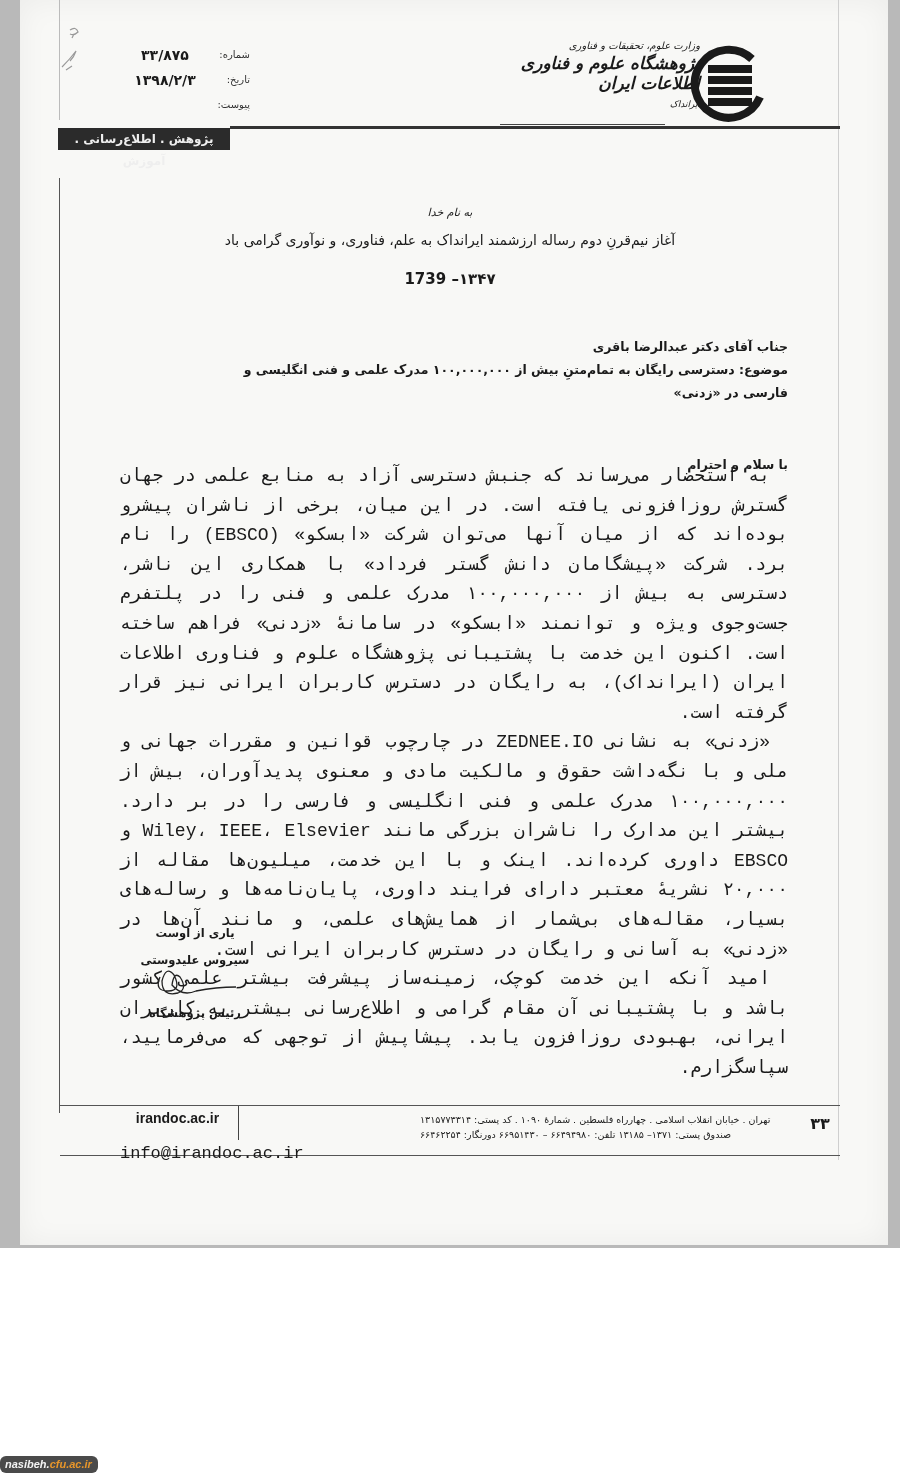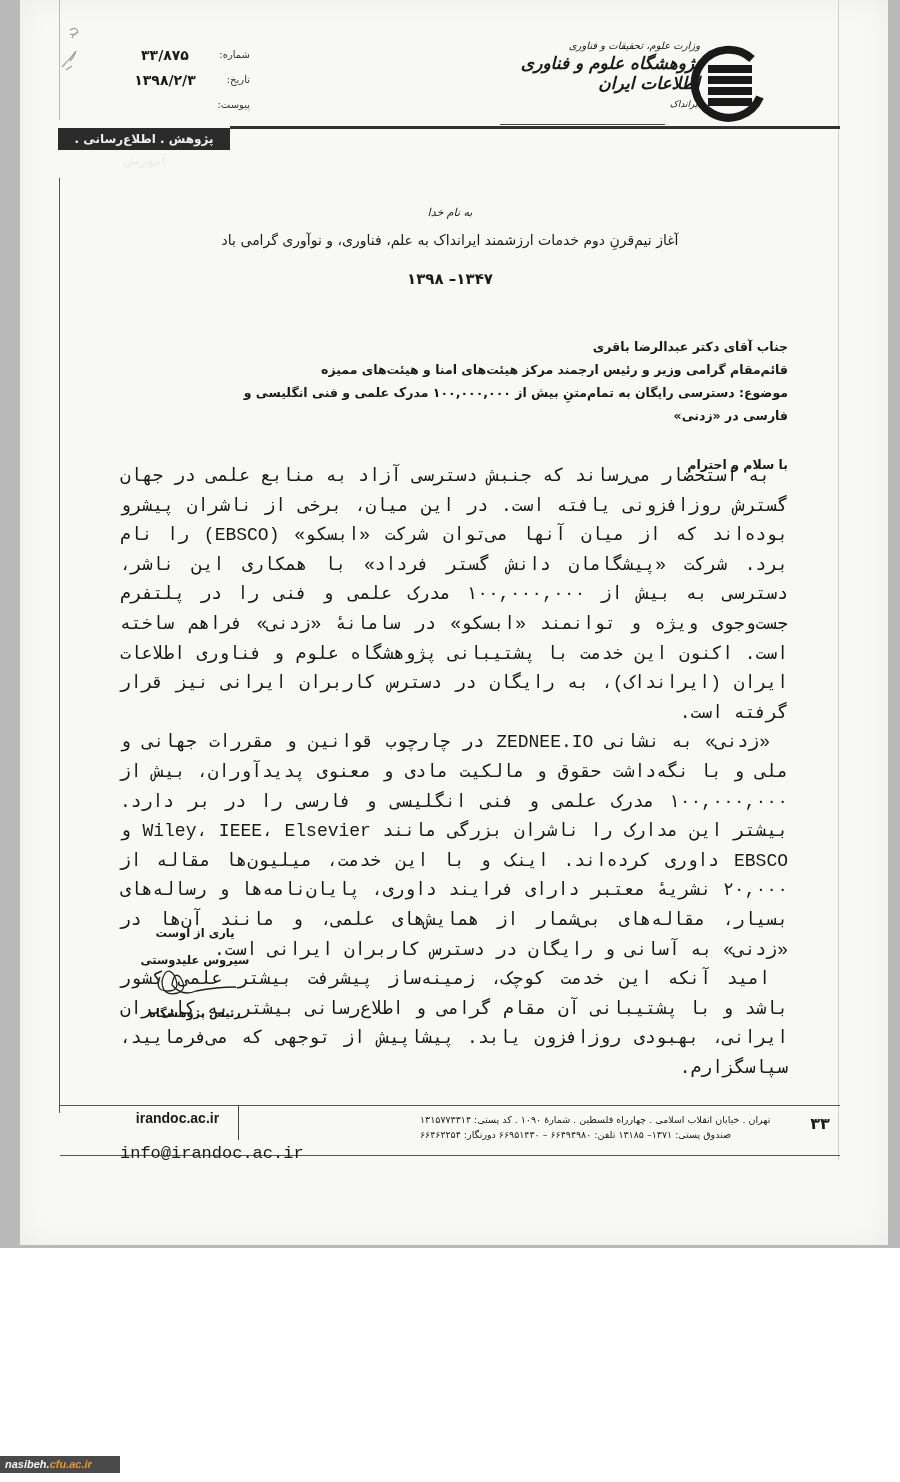--- a/index.html
+++ b/index.html
@@ -43,21 +43,21 @@
   .footer-bottom { position:absolute; left:60px; top:1155px; width:780px; height:1px; background:#555; }
   .footer-divider { position:absolute; left:238px; top:1106px; width:1px; height:34px; background:#444; }
   .footer-web { position:absolute; left:120px; top:1110px; width:115px; text-align:center; }
   .footer-web .site { font-size:14px; font-weight:bold; font-family:"Liberation Sans", sans-serif; }
   .footer-web .mail { font-size:17px; font-family:Liberation Mono, monospace; margin-top:18px; }
   .footer-addr { position:absolute; left:420px; top:1112px; width:360px; direction:rtl; text-align:left; font-size:9.5px; line-height:15px; }
   .page-num { position:absolute; left:800px; top:1114px; width:40px; text-align:center; font-size:16px; font-weight:bold; }
 
   .marginalia { position:absolute; left:52px; top:22px; width:40px; height:60px; }
 
-  .watermark { position:absolute; left:0; top:1456px; width:120px; height:17px; background:#4a4a4a; font-size:11px; font-weight:bold; font-style:italic; line-height:17px; padding-left:5px; box-sizing:border-box; font-family:"Liberation Sans", sans-serif; }
+  .watermark { position:absolute; left:0; top:1456px; width:98px; height:17px; background:#4a4a4a; font-size:11px; font-weight:bold; font-style:italic; line-height:17px; padding-left:5px; box-sizing:border-box; font-family:"Liberation Sans", sans-serif;border-radius:6px; }
   .wm-a { color:#f4f4f4; }
   .wm-b { color:#e8962a; }
 </style>
 </head>
 <body>
 
 <div class="scan-frame"></div>
 <div class="page"></div>
 <div class="left-rule-top"></div>
 <div class="left-rule"></div>
@@ -95,26 +95,25 @@
 
 <svg class="logo" viewBox="0 0 80 80">
   <path d="M62 14 A34 34 0 1 0 70 52" stroke="#1a1a1a" stroke-width="8" fill="none"></path>
   <rect x="18" y="20" width="44" height="8" fill="#1a1a1a"></rect>
   <rect x="18" y="31" width="44" height="8" fill="#1a1a1a"></rect>
   <rect x="18" y="42" width="44" height="8" fill="#1a1a1a"></rect>
   <rect x="18" y="53" width="44" height="8" fill="#1a1a1a"></rect>
 </svg>
 
 <div class="salutation-top">به نام خدا</div>
-<div class="headline">آغاز نیم‌قرنِ دوم خدمات ارزشمند ایرانداک به علم، فناوری، و نوآوری گرامی باد</div>
-<div class="years">۱۳۴۷– ۱۳۹۸</div>
+<div class="headline">آغاز نیم‌قرنِ دوم رساله ارزشمند ایرانداک به علم، فناوری، و نوآوری گرامی باد</div>
+<div class="years">۱۳۴۷– 1739</div>
 
 <div class="recipient">
   <div>جناب آقای دکتر عبدالرضا باقری</div>
-  <div>قائم‌مقام گرامی وزیر و رئیس ارجمند مرکز هیئت‌های امنا و هیئت‌های ممیزه</div>
   <div>موضوع: دسترسی رایگان به تمام‌متنِ بیش از ۱۰۰,۰۰۰,۰۰۰ مدرک علمی و فنی انگلیسی و فارسی در «زدنی»</div>
 </div>
 
 <div class="greeting">با سلام و احترام</div>
 
 <div class="body">
   <p>به استحضار می‌رساند که جنبش دسترسی آزاد به منابع علمی در جهان گسترش روزافزونی یافته است. در این میان، برخی از ناشران پیشرو بوده‌اند که از میان آنها می‌توان شرکت «ابسکو» (EBSCO) را نام برد. شرکت «پیشگامان دانش گستر فرداد» با همکاری این ناشر، دسترسی به بیش از ۱۰۰,۰۰۰,۰۰۰ مدرک علمی و فنی را در پلتفرم جست‌وجوی ویژه و توانمند «ابسکو» در سامانهٔ «زدنی» فراهم ساخته است. اکنون این خدمت با پشتیبانی پژوهشگاه علوم و فناوری اطلاعات ایران (ایرانداک)، به رایگان در دسترس کاربران ایرانی نیز قرار گرفته است.</p>
   <p>«زدنی» به نشانی ZEDNEE.IO در چارچوب قوانین و مقررات جهانی و ملی و با نگه‌داشت حقوق و مالکیت مادی و معنوی پدیدآوران، بیش از ۱۰۰,۰۰۰,۰۰۰ مدرک علمی و فنی انگلیسی و فارسی را در بر دارد. بیشتر این مدارک را ناشران بزرگی مانند Wiley، IEEE، Elsevier و EBSCO داوری کرده‌اند. اینک و با این خدمت، میلیون‌ها مقاله از ۲۰,۰۰۰ نشریهٔ معتبر دارای فرایند داوری، پایان‌نامه‌ها و رساله‌های بسیار، مقاله‌های بی‌شمار از همایش‌های علمی، و مانند آن‌ها در «زدنی» به آسانی و رایگان در دسترس کاربران ایرانی است.</p>
   <p>امید آنکه این خدمت کوچک، زمینه‌ساز پیشرفت بیشتر علمی کشور باشد و با پشتیبانی آن مقام گرامی و اطلاع‌رسانی بیشتر به کاربران ایرانی، بهبودی روزافزون یابد. پیشاپیش از توجهی که می‌فرمایید، سپاسگزارم.</p>
 </div>

